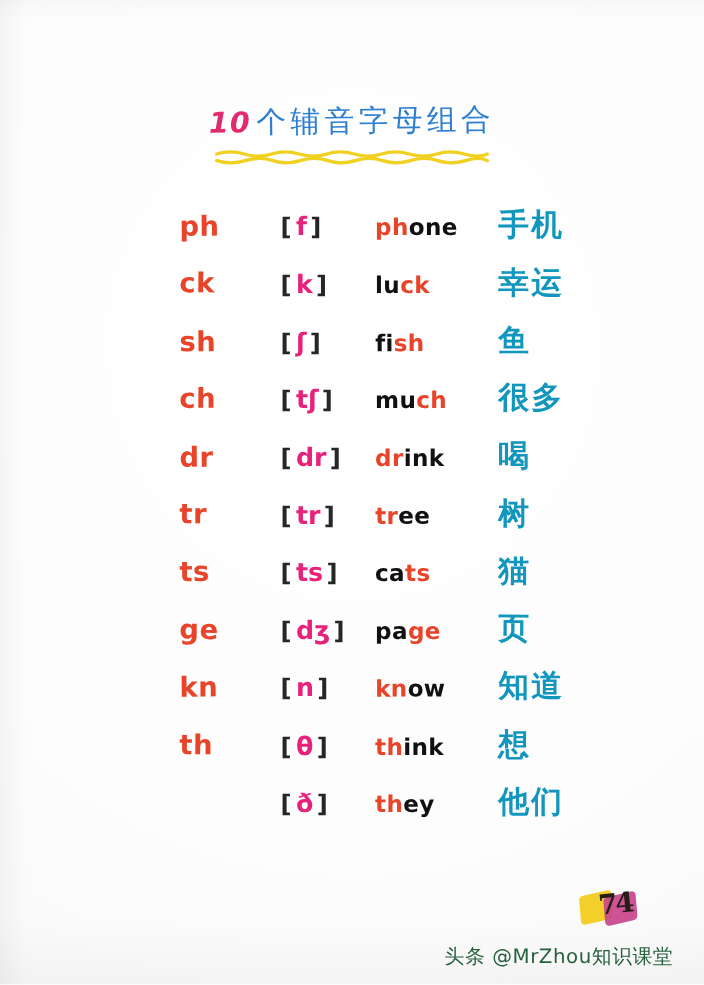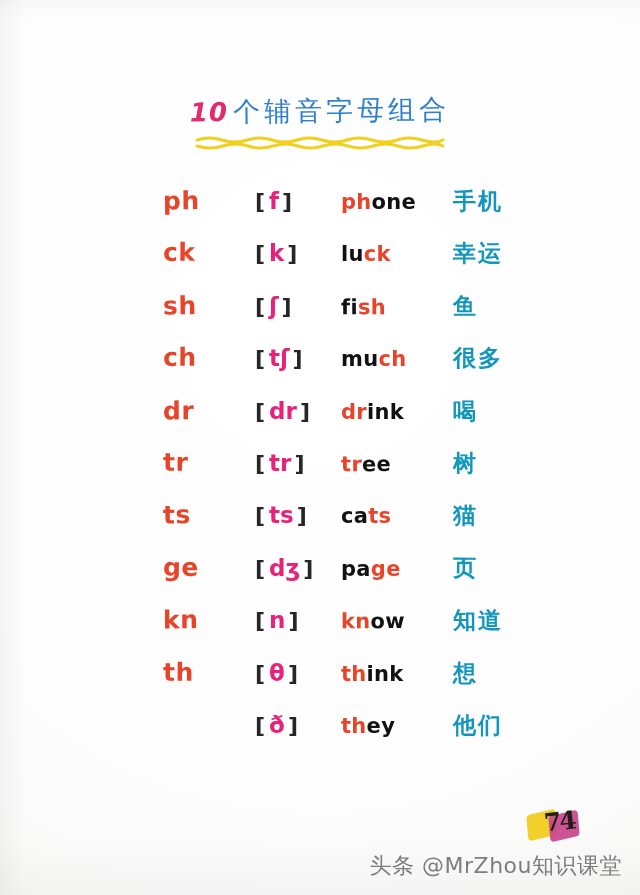--- a/index.html
+++ b/index.html
@@ -144,21 +144,21 @@
     text-align: left;
     font-size: 21px;
     font-weight: 700;
     color: #111111;
     letter-spacing: 0.3px;
   }
   .c-word .hl { color: #e8442a; }
   .c-cn {
     width: 110px;
     text-align: left;
-    font-size: 23px;
+    font-size: 28px;
     color: #1296bd;
     font-weight: 600;
     letter-spacing: 2px;
   }
 
   
   .row:nth-child(odd)  .c-combo { transform: rotate(-0.5deg); }
   .row:nth-child(even) .c-combo { transform: rotate(0.4deg); }
   .row:nth-child(3n)   .c-word  { transform: rotate(-0.35deg); }
   .row:nth-child(4n)   .c-cn    { transform: rotate(0.5deg); }
@@ -195,24 +195,24 @@
     font-weight: 700;
     color: #241d18;
     font-family: "DejaVu Serif", "Liberation Serif", serif;
     transform: rotate(-6deg);
     letter-spacing: -2px;
   }
 
   
   .footer {
     position: absolute;
-    right: 18px;
+    right: 28px;
     bottom: 14px;
-    font-size: 22px;
-    color: #737373;
+    font-size: 18px;
+    color: #14532d;
     letter-spacing: 0.5px;
     white-space: nowrap;
     opacity: .92;
   }
 </style>
 </head>
 <body>
 
 <div class="paper">
   <div class="paper-grain"></div>

